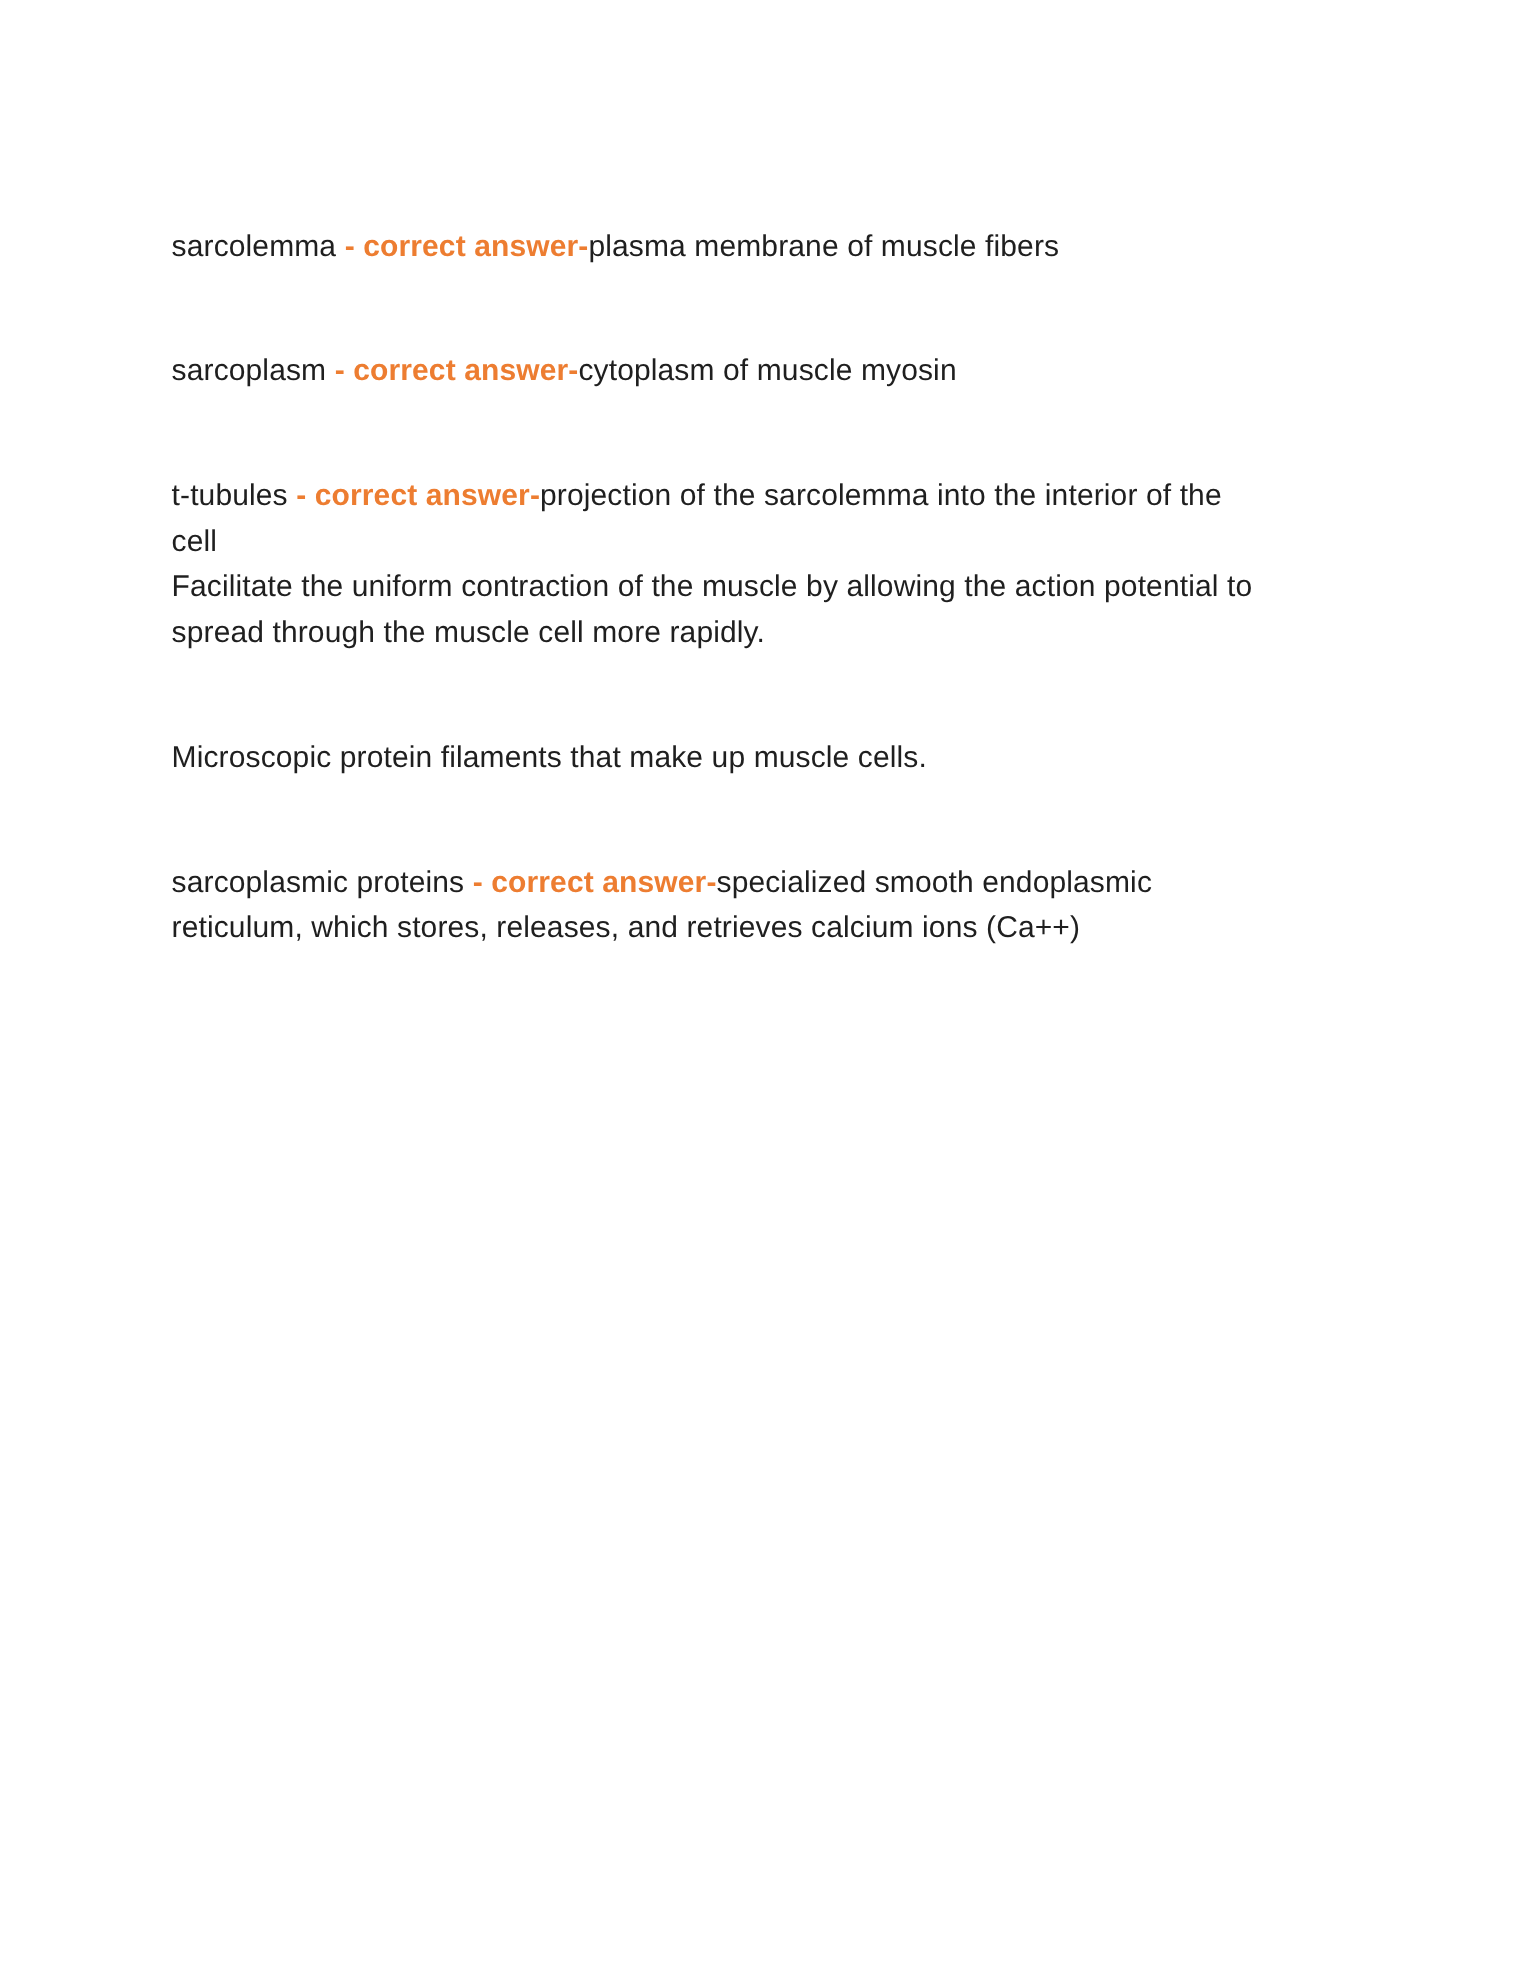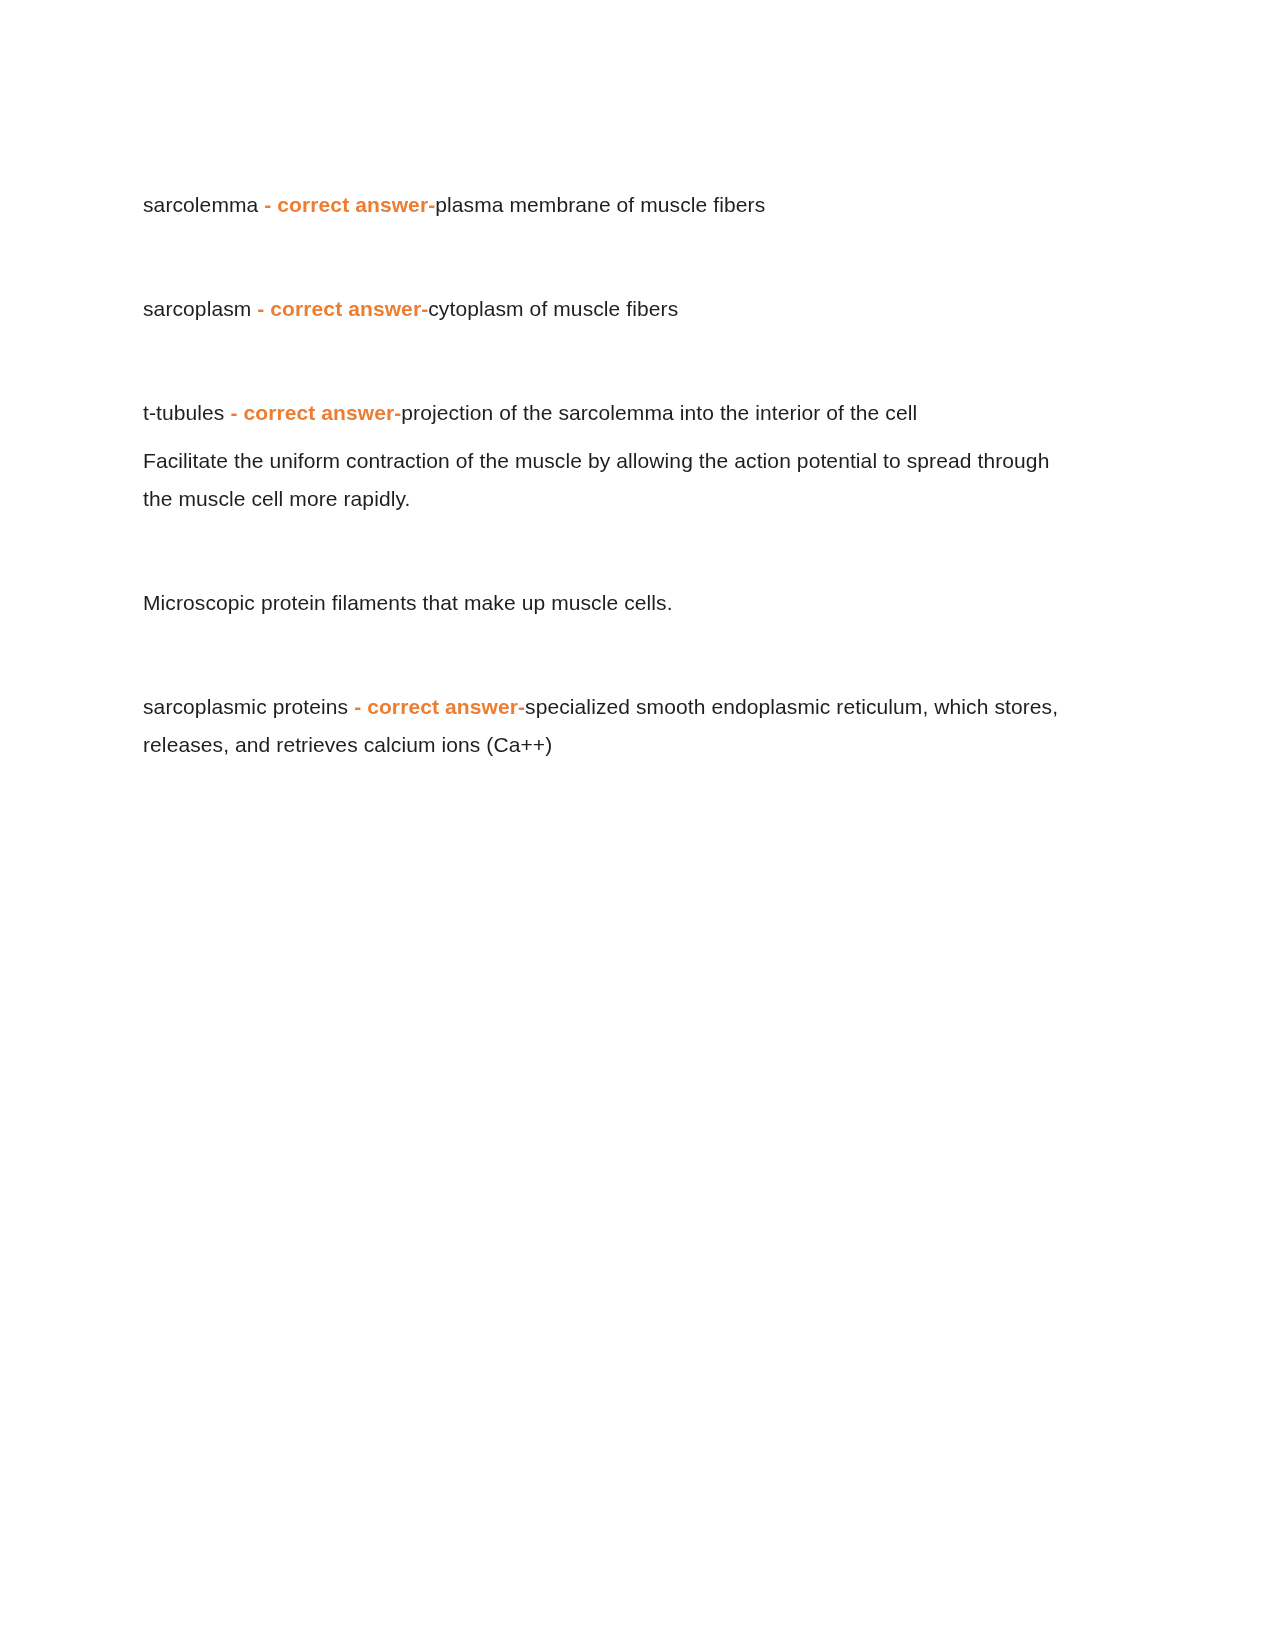--- a/index.html
+++ b/index.html
@@ -20,51 +20,50 @@
     width: 1275px;
     height: 1650px;
     padding: 186px 150px 80px 143px;
     background: #ffffff;
   }
   .content {
     width: 920px;
   }
   p {
     margin: 0;
-    font-size: 21px;
+    font-size: 25px;
     line-height: 38px;
     letter-spacing: 0.1px;
   }
   .entry {
     margin-bottom: 66px;
   }
   .entry:last-child {
     margin-bottom: 0;
   }
   .marker {
     color: #ED7D31;
     font-weight: bold;
   }
   .para.gap-small {
-    margin-top: 10px;
   }
   .para.gap-large {
     margin-top: 45px;
   }
 </style>
 </head>
 <body>
 
 <div class="page">
   <div class="content">
       <div class="entry">
         <p class="lead"><span>sarcolemma</span> <span class="marker">- correct answer-</span><span>plasma membrane of muscle fibers</span></p>
       </div>
       <div class="entry">
-        <p class="lead"><span>sarcoplasm</span> <span class="marker">- correct answer-</span><span>cytoplasm of muscle fibers</span></p>
+        <p class="lead"><span>sarcoplasm</span> <span class="marker">- correct answer-</span><span>cytoplasm of muscle myosin</span></p>
       </div>
       <div class="entry">
         <p class="lead"><span>t-tubules</span> <span class="marker">- correct answer-</span><span>projection of the sarcolemma into the interior of the cell</span></p>
         <p class="para gap-small">Facilitate the uniform contraction of the muscle by allowing the action potential to spread through the muscle cell more rapidly.</p>
       </div>
       <div class="entry">
         <p class="para gap-large">Microscopic protein filaments that make up muscle cells.</p>
       </div>
       <div class="entry">
         <p class="lead"><span>sarcoplasmic proteins</span> <span class="marker">- correct answer-</span><span>specialized smooth endoplasmic reticulum, which stores, releases, and retrieves calcium ions (Ca++)</span></p>

